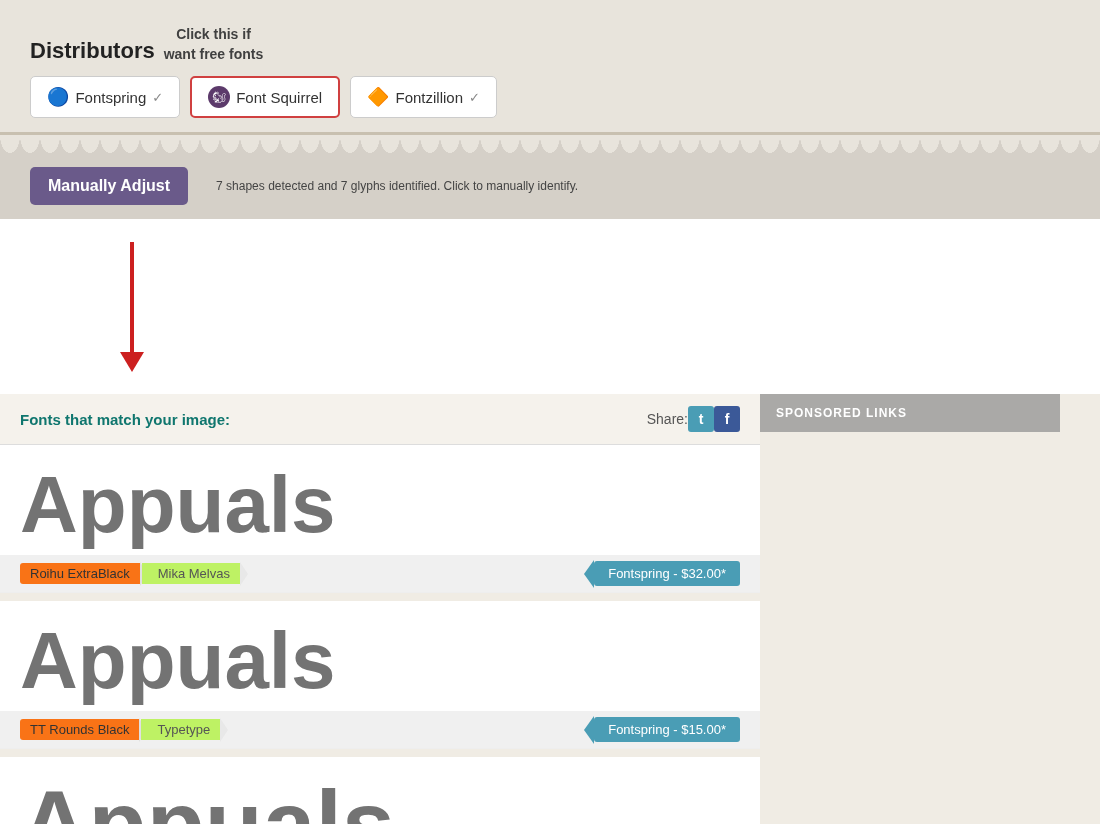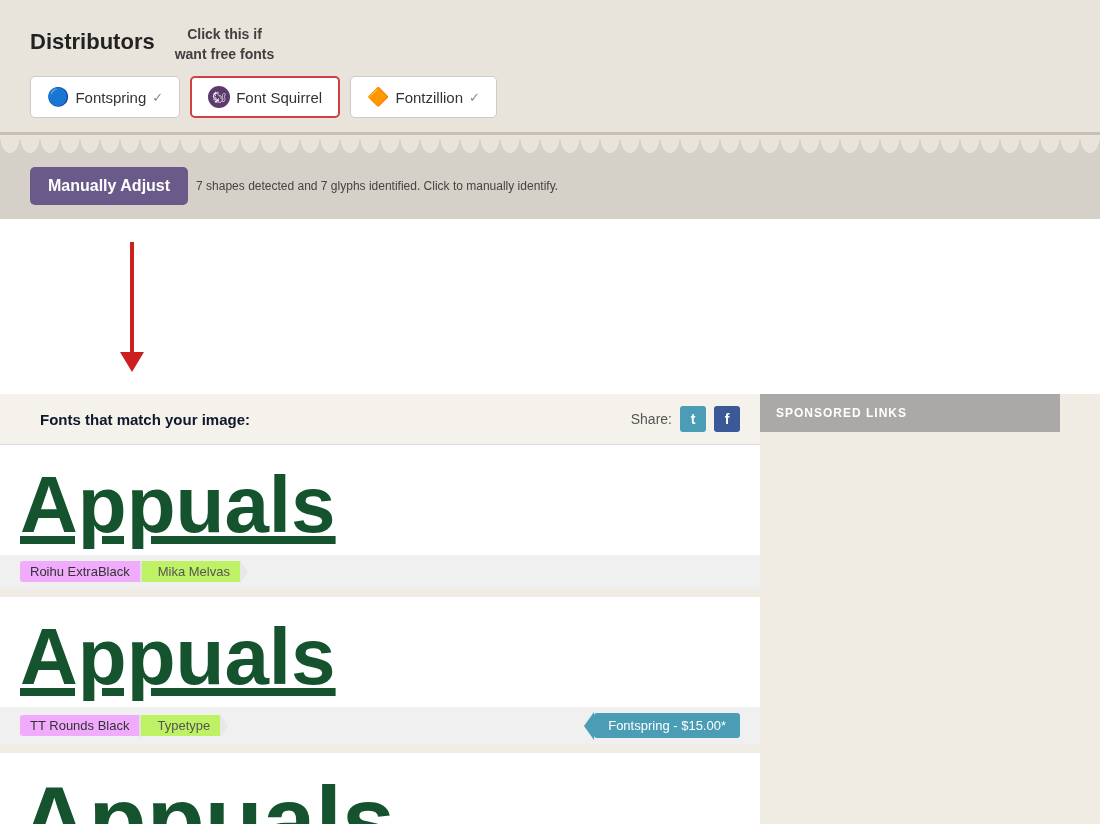--- a/index.html
+++ b/index.html
@@ -14,22 +14,22 @@
     
     .top-section {
       background: #e8e4dc;
       padding: 12px 30px 0 30px;
       border-bottom: 3px solid #c8c0b0;
       position: relative;
     }
 
     .distributors-header {
       display: flex;
-      align-items: center;
-      gap: 20px;
+      align-items: flex-end;
+      gap: 9px;
       margin-bottom: 12px;
     }
 
     .distributors-title {
       font-size: 22px;
       font-weight: bold;
       color: #222;
       margin-top: 8px;
     }
 
@@ -72,21 +72,21 @@
       color: #888;
       font-size: 13px;
     }
 
     
     .manually-section {
       background: #d5d0c8;
       padding: 14px 30px;
       display: flex;
       align-items: center;
-      gap: 8px;
+      gap: 28px;
     }
 
     .manually-btn {
       background: #6a5a8a;
       color: white;
       border: none;
       border-radius: 5px;
       padding: 10px 18px;
       font-size: 16px;
       font-weight: bold;
@@ -146,28 +146,27 @@
       padding: 12px 20px;
       display: flex;
       align-items: center;
       justify-content: space-between;
       border-bottom: 1px solid #ddd;
     }
 
     .results-title {
       font-size: 15px;
       font-weight: bold;
-      color: #0f172a;
-      margin-left: 20px;
+      color: #0f766e;
     }
 
     .share-area {
       display: flex;
       align-items: center;
-      gap: 8px;
+      gap: 0;
       font-size: 14px;
       color: #555;
     }
 
     .share-twitter {
       display: inline-block;
       width: 26px;
       height: 26px;
       background: #4a9db5;
       border-radius: 3px;
@@ -194,37 +193,36 @@
     
     .font-result {
       background: white;
       padding: 20px 20px 0 20px;
       border-bottom: 1px solid #eee;
     }
 
     .font-preview {
       font-size: 80px;
       font-weight: 900;
-      color: #14532d;
+      color: #737373;
       line-height: 1;
       margin-bottom: 10px;
       font-family: Arial Black, sans-serif;
-      text-decoration: underline;
     }
 
     .font-meta {
       display: flex;
       align-items: center;
       background: #f0f0f0;
       margin: 0 -20px;
       padding: 6px 20px;
     }
 
     .font-name-tag {
-      background: #f0abfc;
+      background: #f97316;
       color: #333;
       font-size: 13px;
       padding: 3px 10px;
       border-radius: 3px 0 0 3px;
       position: relative;
     }
 
     .font-name-tag::after {
       content: '';
       position: absolute;
@@ -396,20 +394,21 @@
         <span class="share-twitter">t</span>
         <span class="share-facebook">f</span>
       </div>
     </div>
 
     <div class="font-result">
       <div class="font-preview">Appuals</div>
       <div class="font-meta">
         <span class="font-name-tag">Roihu ExtraBlack</span>
         <span class="font-author-tag">Mika Melvas</span>
+        <button class="font-buy-btn">Fontspring - $32.00*</button>
       </div>
     </div>
 
     <div class="font-result" style="margin-top:8px;">
       <div class="font-preview" style="font-family: 'Arial Rounded MT Bold', Arial, sans-serif;">Appuals</div>
       <div class="font-meta">
         <span class="font-name-tag">TT Rounds Black</span>
         <span class="font-author-tag">Typetype</span>
         <button class="font-buy-btn">Fontspring - $15.00*</button>
       </div>

